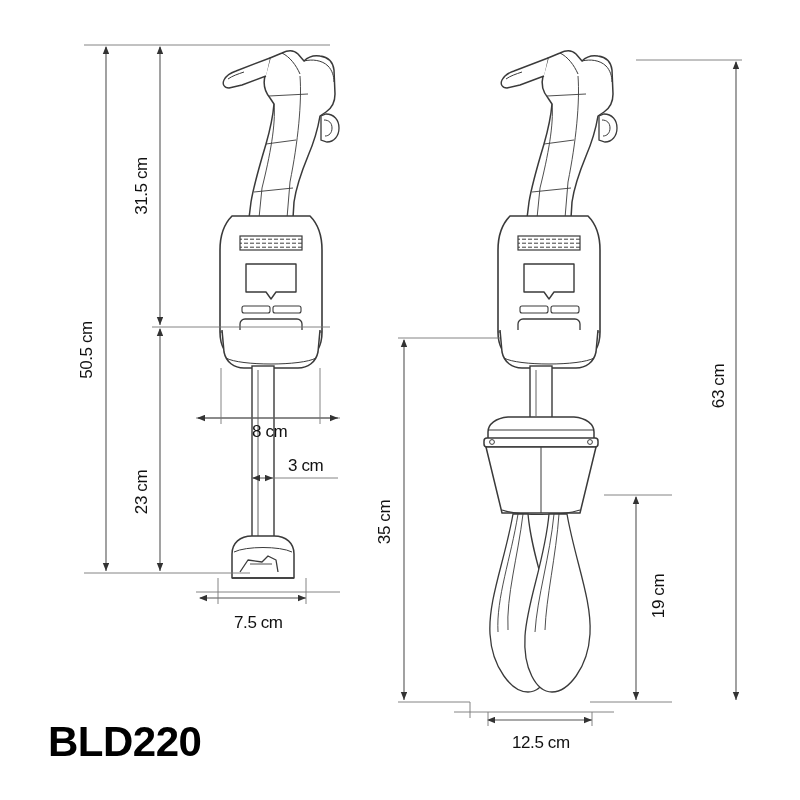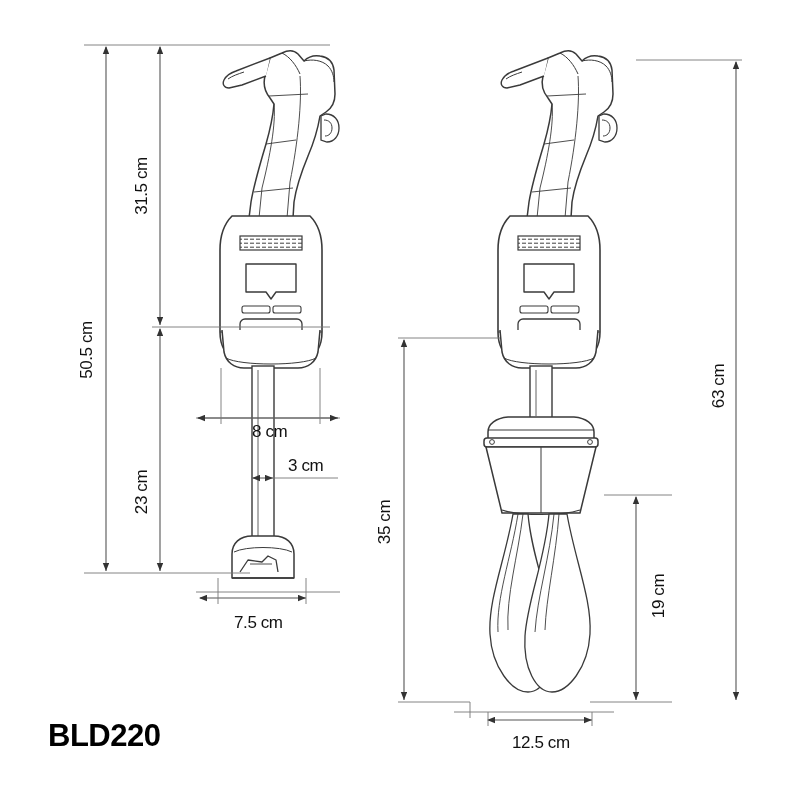--- a/index.html
+++ b/index.html
@@ -24,21 +24,21 @@
     position: absolute;
     left: 0; top: 0;
     width: 800px;
     height: 800px;
   }
   .model-label {
     position: absolute;
     left: 48px;
     top: 718px;
     font-family: "Liberation Sans", sans-serif;
-    font-size: 31px;
+    font-size: 42px;
     font-weight: 700;
     color: #000000;
     letter-spacing: -0.5px;
     white-space: nowrap;
   }
   text.dim {
     font-family: "Liberation Sans", sans-serif;
     font-size: 17px;
     fill: #111111;
     letter-spacing: -0.4px;

